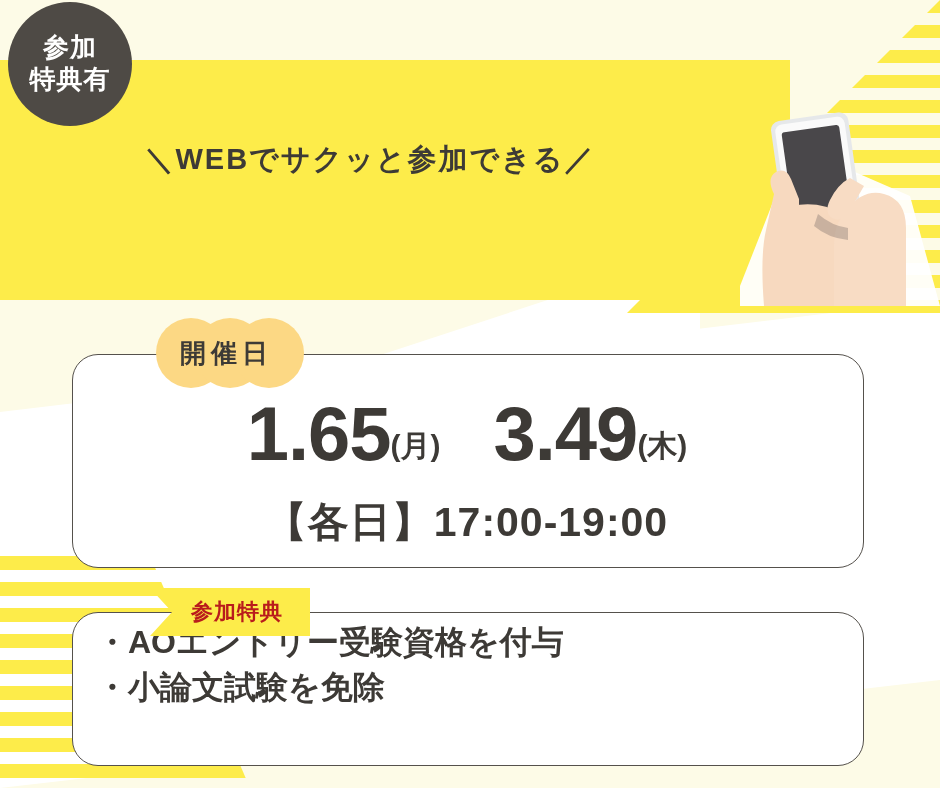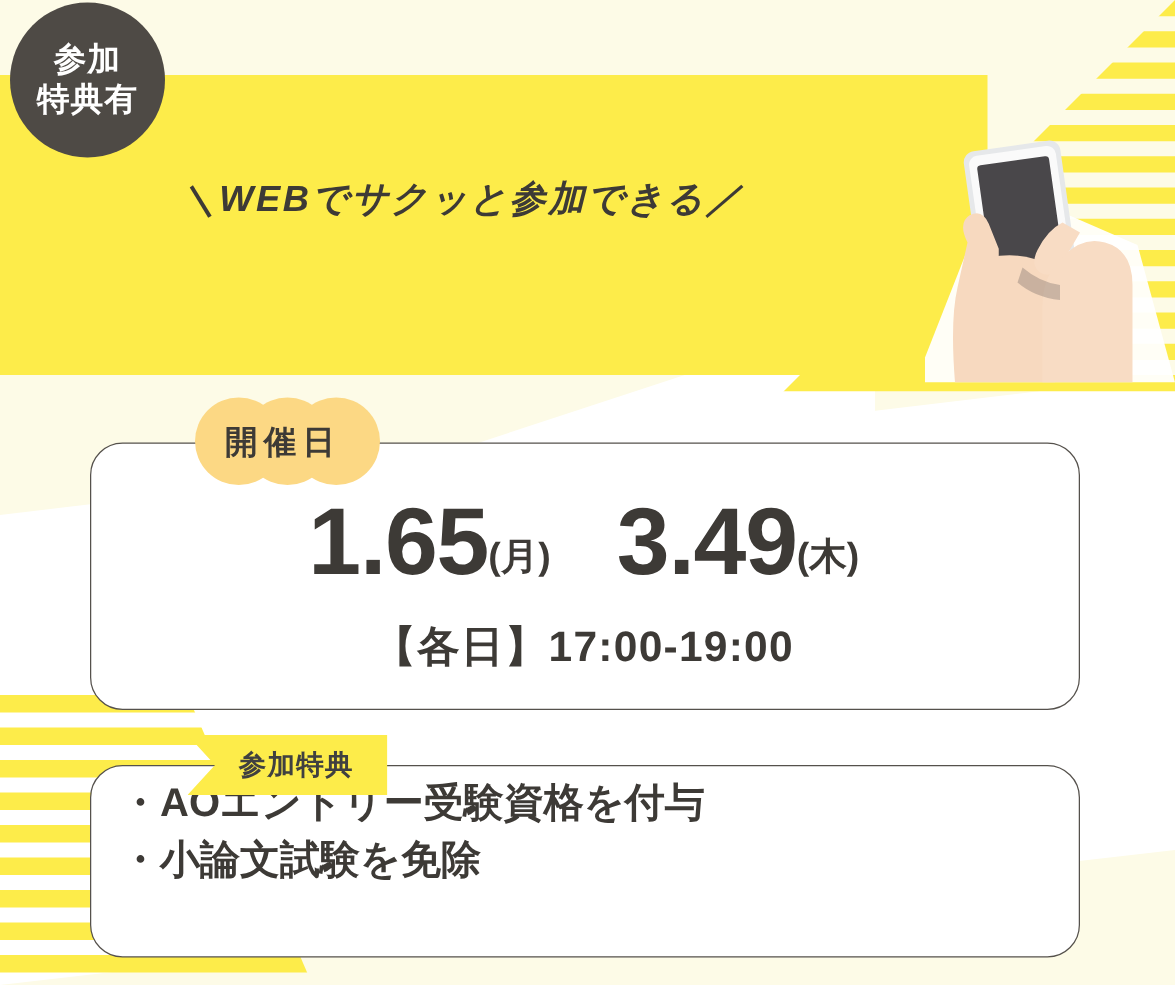--- a/index.html
+++ b/index.html
@@ -122,21 +122,20 @@
     left: 0;
     top: 140px;
     width: 740px;
     text-align: center;
     font-size: 29px;
     font-weight: 700;
     color: #3d3a36;
     letter-spacing: 2px;
     z-index: 5;
     white-space: nowrap;
-    font-style: italic;
   }
 
   
   .main-title {
     position: absolute;
     left: 0;
     top: 186px;
     width: 740px;
     text-align: center;
     font-size: 84px;
@@ -245,21 +244,21 @@
   }
   .date-gap { display: inline-block; width: 44px; }
 
   .time-row {
     position: absolute;
     left: 72px;
     top: 495px;
     width: 790px;
     text-align: center;
     z-index: 6;
-    font-size: 34px;
+    font-size: 41px;
     font-weight: 700;
     color: #3d3a36;
     letter-spacing: 1px;
     white-space: nowrap;
   }
 
   
   .ribbon {
     position: absolute;
     left: 150px;
@@ -269,21 +268,21 @@
     background: #fdec4a;
     z-index: 7;
     clip-path: polygon(0 0, 160px 0, 160px 48px, 0 48px, 22px 24px);
     display: flex;
     align-items: center;
     justify-content: center;
   }
   .ribbon-text {
     font-size: 22px;
     font-weight: 700;
-    color: #404040;
+    color: #b91c1c;
     letter-spacing: 1px;
     padding-left: 14px;
   }
 
   
   .benefit-list {
     position: absolute;
     left: 96px;
     top: 620px;
     width: 760px;

